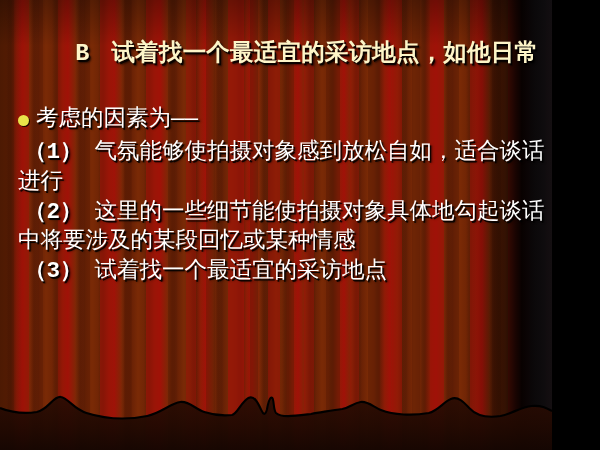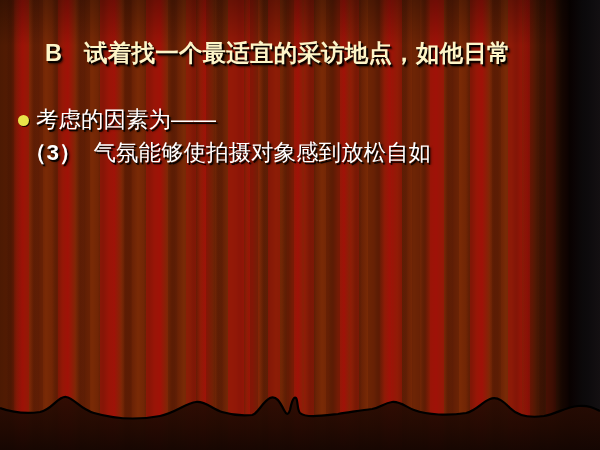--- a/index.html
+++ b/index.html
@@ -2,24 +2,24 @@
 <html><head>
 <meta charset="utf-8">
 <style>
   html, body {
     margin: 0;
     padding: 0;
     background: #000;
   }
   #slide {
     position: relative;
-    width: 600px;
+    width: 552px;
     height: 450px;
     overflow: hidden;
-    font-family: Liberation Sans, sans-serif;
+    font-family: Liberation Mono, monospace;
     background: #15803d;
   }
 
   
   .curtain-base {
     position: absolute;
     inset: 0;
     background:
       repeating-linear-gradient(to right,
         rgba(0,0,0,0.00)   0px,
@@ -223,21 +223,27 @@
     <span>B</span><span class="title-indent"></span><span>试着找一个最适宜的采访地点，如他日常</span><br>
   </div>
 
   <div class="body-block">
 
     <div class="bullet-row">
       <span class="bullet-dot"></span>
       <span class="bullet-text">考虑的因素为——</span>
     </div>
 
-
-
     <div class="item">
-      <span class="num">（3）</span><span class="gap"></span><span>气氛能够使拍摄对象感到放松自如</span>
+      <span class="num">（1）</span><span class="gap"></span><span>气氛能够使拍摄对象感到放松自如，适合谈话进行</span>
+    </div>
+
+    <div class="item">
+      <span class="num">（2）</span><span class="gap"></span><span>这里的一些细节能使拍摄对象具体地勾起谈话中将要涉及的某段回忆或某种情感</span>
+    </div>
+
+    <div class="item">
+      <span class="num">（3）</span><span class="gap"></span><span>试着找一个最适宜的采访地点</span>
     </div>
 
 
   </div>
 </div>
 
 </body></html>

